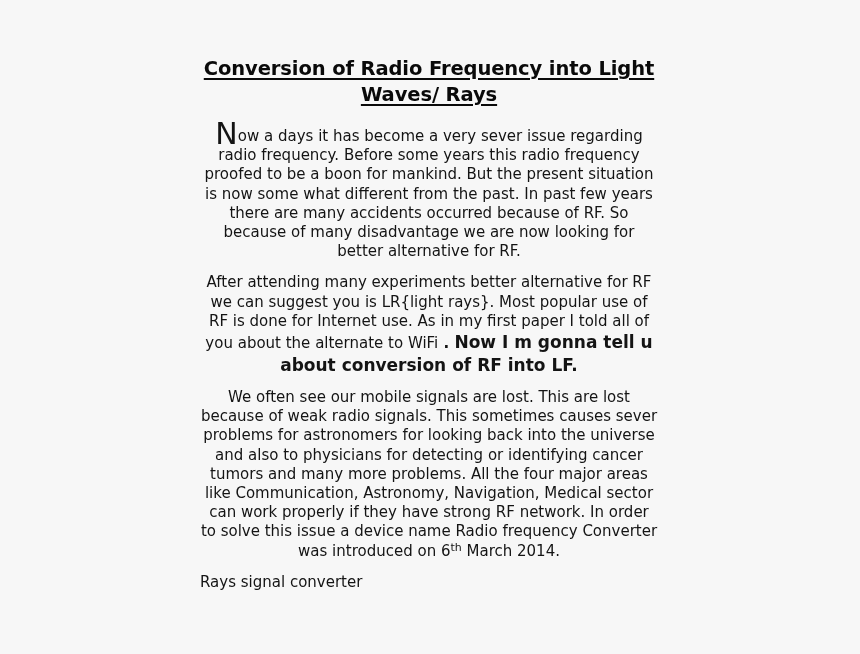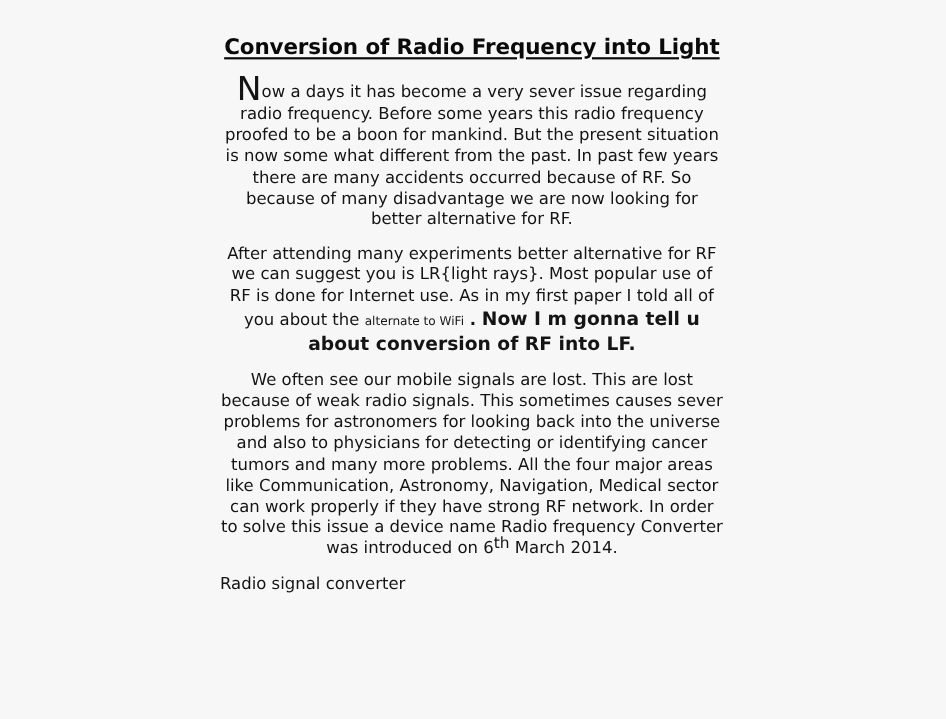--- a/index.html
+++ b/index.html
@@ -13,20 +13,21 @@
     font-family: "DejaVu Sans", sans-serif;
     color: #000000;
     overflow: hidden;
   }
 
   #document-page {
     position: relative;
     width: 860px;
     height: 616px;
     background: #f7f7f7;
+    margin-top: 26px;
   }
 
   #text-column {
     position: absolute;
     left: 200px;
     top: 30px;
     width: 458px;
   }
 
   
@@ -61,60 +62,60 @@
   
   .dropcap {
     font-size: 30px;
     line-height: 0.8;
     vertical-align: -3px;
     letter-spacing: 0px;
   }
 
   
   .small-run {
-    font-size: 11px;
+    font-size: 15px;
   }
 
   
   .bold-run {
     font-size: 17px;
     font-weight: bold;
     line-height: 23px;
   }
   .bold-dot {
     font-size: 15px;
     font-weight: bold;
   }
 
   
   .sup {
-    font-size: 14px;
+    font-size: 11px;
     vertical-align: 5px;
     line-height: 0;
   }
 
   .subheading {
     font-size: 15px;
     line-height: 19.2px;
     margin: 0 0 12px 0;
     color: #141414;
   }
 </style>
 </head>
 <body>
 
 <div id="document-page">
 
   <div id="text-column">
 
-    <h1 class="doc-title"><span class="title-line">Conversion of Radio Frequency into Light</span><br></h1>
+    <h1 class="doc-title"><span class="title-line">Conversion of Radio Frequency into Light</span><br><span class="title-line">Waves/ Rays</span></h1>
 
     <p class="para"><span class="dropcap">N</span><span>ow a days it has become a very sever issue regarding radio frequency. Before some years this radio frequency proofed to be a boon for mankind. But the present situation is now some what different from the past. In past few years there are many accidents occurred because of RF. So because of many disadvantage we are now looking for better alternative for RF.</span></p>
 
     <p class="para tight"><span>After attending many experiments better alternative for RF we can suggest you is LR{light rays}. Most popular use of RF is done for Internet use. As in my first paper I told all of you about the </span><span class="small-run">alternate to WiFi</span><span class="bold-dot"> . </span><span class="bold-run">Now I m gonna tell u about conversion of RF into LF.</span></p>
 
     <p class="para"><span>We often see our mobile signals are lost. This are lost because of weak radio signals. This sometimes causes sever problems for astronomers for looking back into the universe and also to physicians for detecting or identifying cancer tumors and many more problems. All the four major areas like Communication, Astronomy, Navigation, Medical sector can work properly if they have strong RF network. In order to solve this issue a device name Radio frequency Converter was introduced on 6</span><span class="sup">th</span><span> March 2014.</span></p>
 
-    <p class="subheading">Radio signal converter</p>
+    <p class="subheading">Rays signal converter</p>
 
 
   </div>
 </div>
 
 </body></html>

